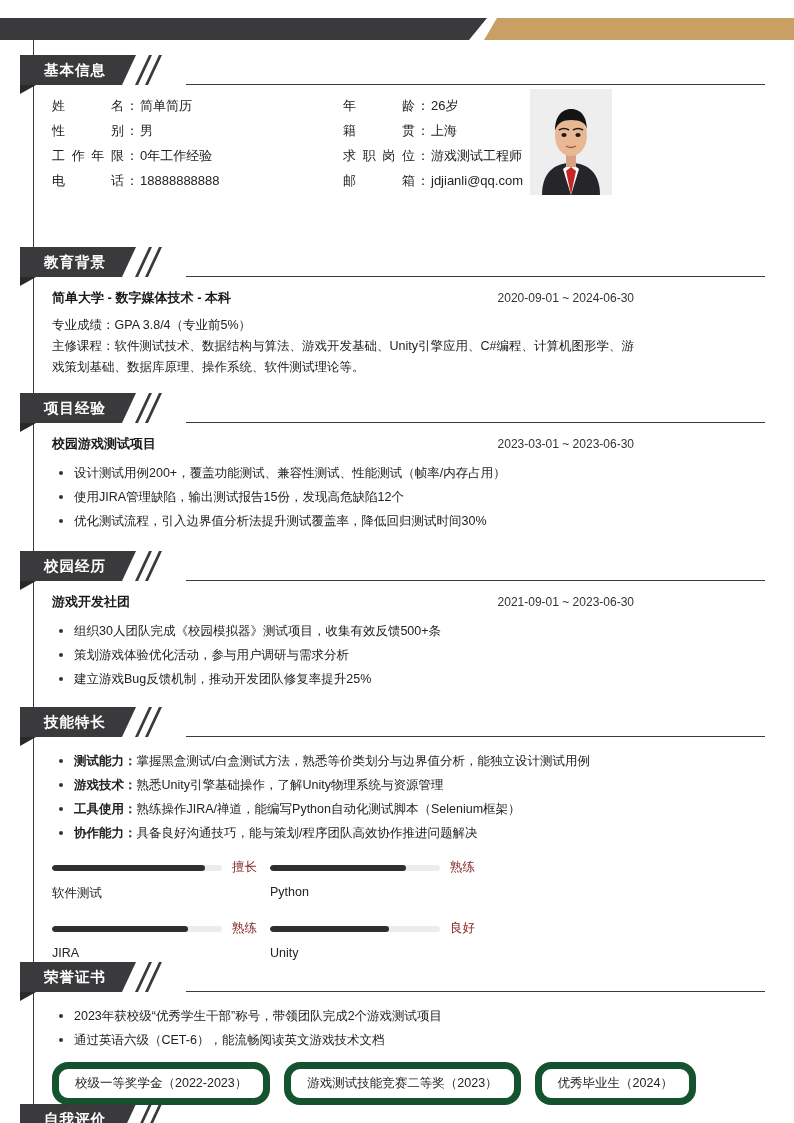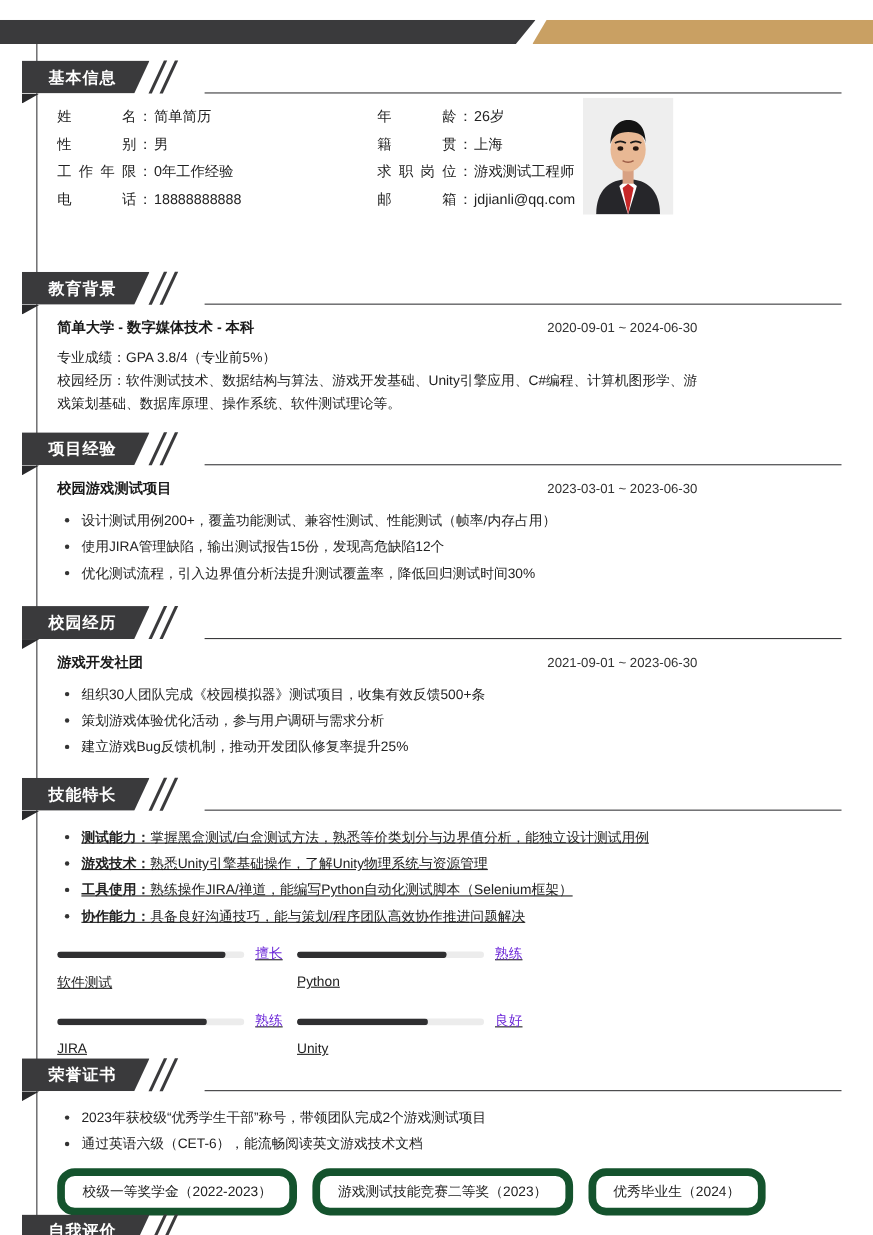--- a/index.html
+++ b/index.html
@@ -209,21 +209,21 @@
     background: #ececec;
     overflow: hidden;
   }
   .bar-fill {
     height: 6px;
     border-radius: 3px;
     background: #2f2f31;
   }
   .bar-level {
     font-size: 12.5px;
-    color: #6d28d9;
+    color: #7f1d1d;
     margin-left: 10px;
     white-space: nowrap;
   }
   .bar-name {
     font-size: 12.5px;
     color: #222;
     margin-top: 9px;
   }
 
   
@@ -348,21 +348,21 @@
     </div>
     <div class="sec-body">
       <div class="entry-head">
         <span class="entry-title">简单大学 - 数字媒体技术 - 本科</span>
         <span class="entry-date">2020-09-01 ~ 2024-06-30</span>
       </div>
       <div class="kv-line">
         <b>专业成绩：</b><span>GPA 3.8/4（专业前5%）</span>
       </div>
       <div class="kv-line">
-        <b>校园经历：</b><span>软件测试技术、数据结构与算法、游戏开发基础、Unity引擎应用、C#编程、计算机图形学、游戏策划基础、数据库原理、操作系统、软件测试理论等。</span>
+        <b>主修课程：</b><span>软件测试技术、数据结构与算法、游戏开发基础、Unity引擎应用、C#编程、计算机图形学、游戏策划基础、数据库原理、操作系统、软件测试理论等。</span>
       </div>
     </div>
   </div>
 
   <div class="section" style="top:393px;">
     <div class="sec-head">
       <div class="sec-tag">
         <span class="sec-tag-text">项目经验</span>
       </div>
       <div class="sec-stripes" style="left:132px;">
@@ -403,21 +403,21 @@
         <span class="entry-date">2021-09-01 ~ 2023-06-30</span>
       </div>
       <ul class="bullets">
         <li>组织30人团队完成《校园模拟器》测试项目，收集有效反馈500+条</li>
         <li>策划游戏体验优化活动，参与用户调研与需求分析</li>
         <li>建立游戏Bug反馈机制，推动开发团队修复率提升25%</li>
       </ul>
     </div>
   </div>
 
-  <div class="section" style="top:707px;text-decoration:underline;">
+  <div class="section" style="top:707px;">
     <div class="sec-head">
       <div class="sec-tag">
         <span class="sec-tag-text">技能特长</span>
       </div>
       <div class="sec-stripes" style="left:132px;">
           <i class="a"></i>
           <i class="b"></i>
         </div>
       <div class="sec-notch"></div>
       <div class="sec-rule" style="left:186px; width:579px;"></div>

